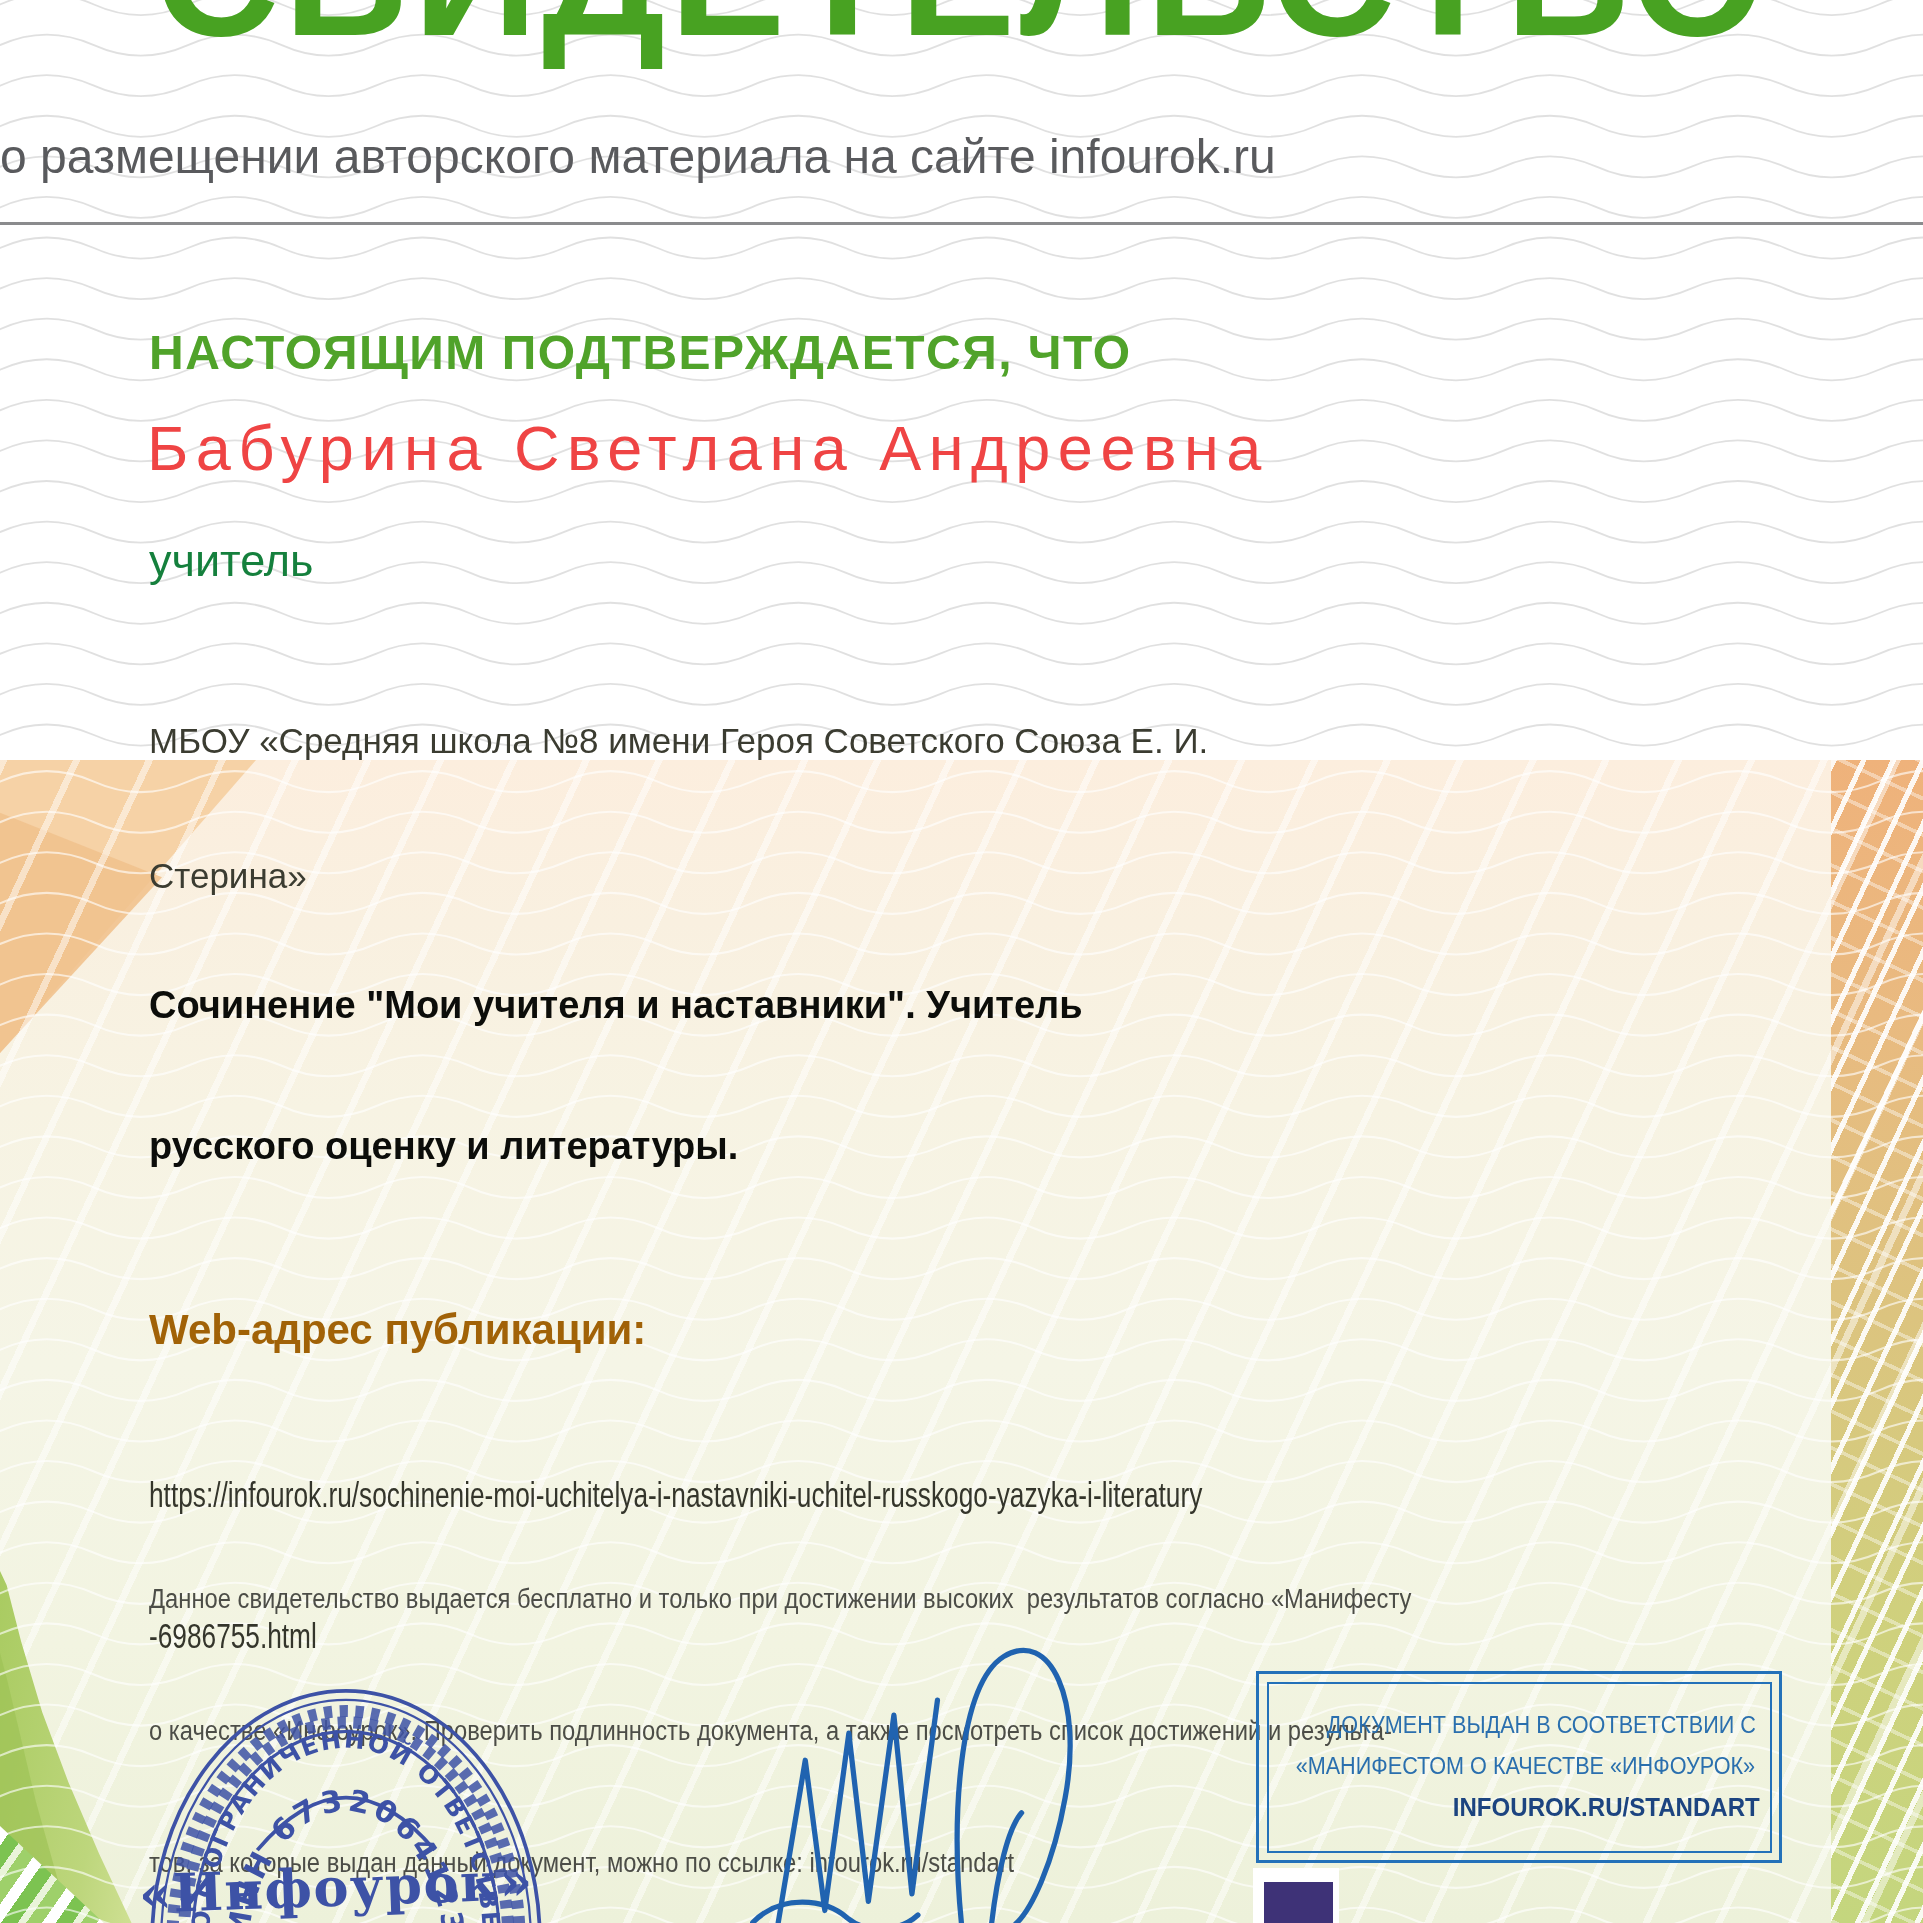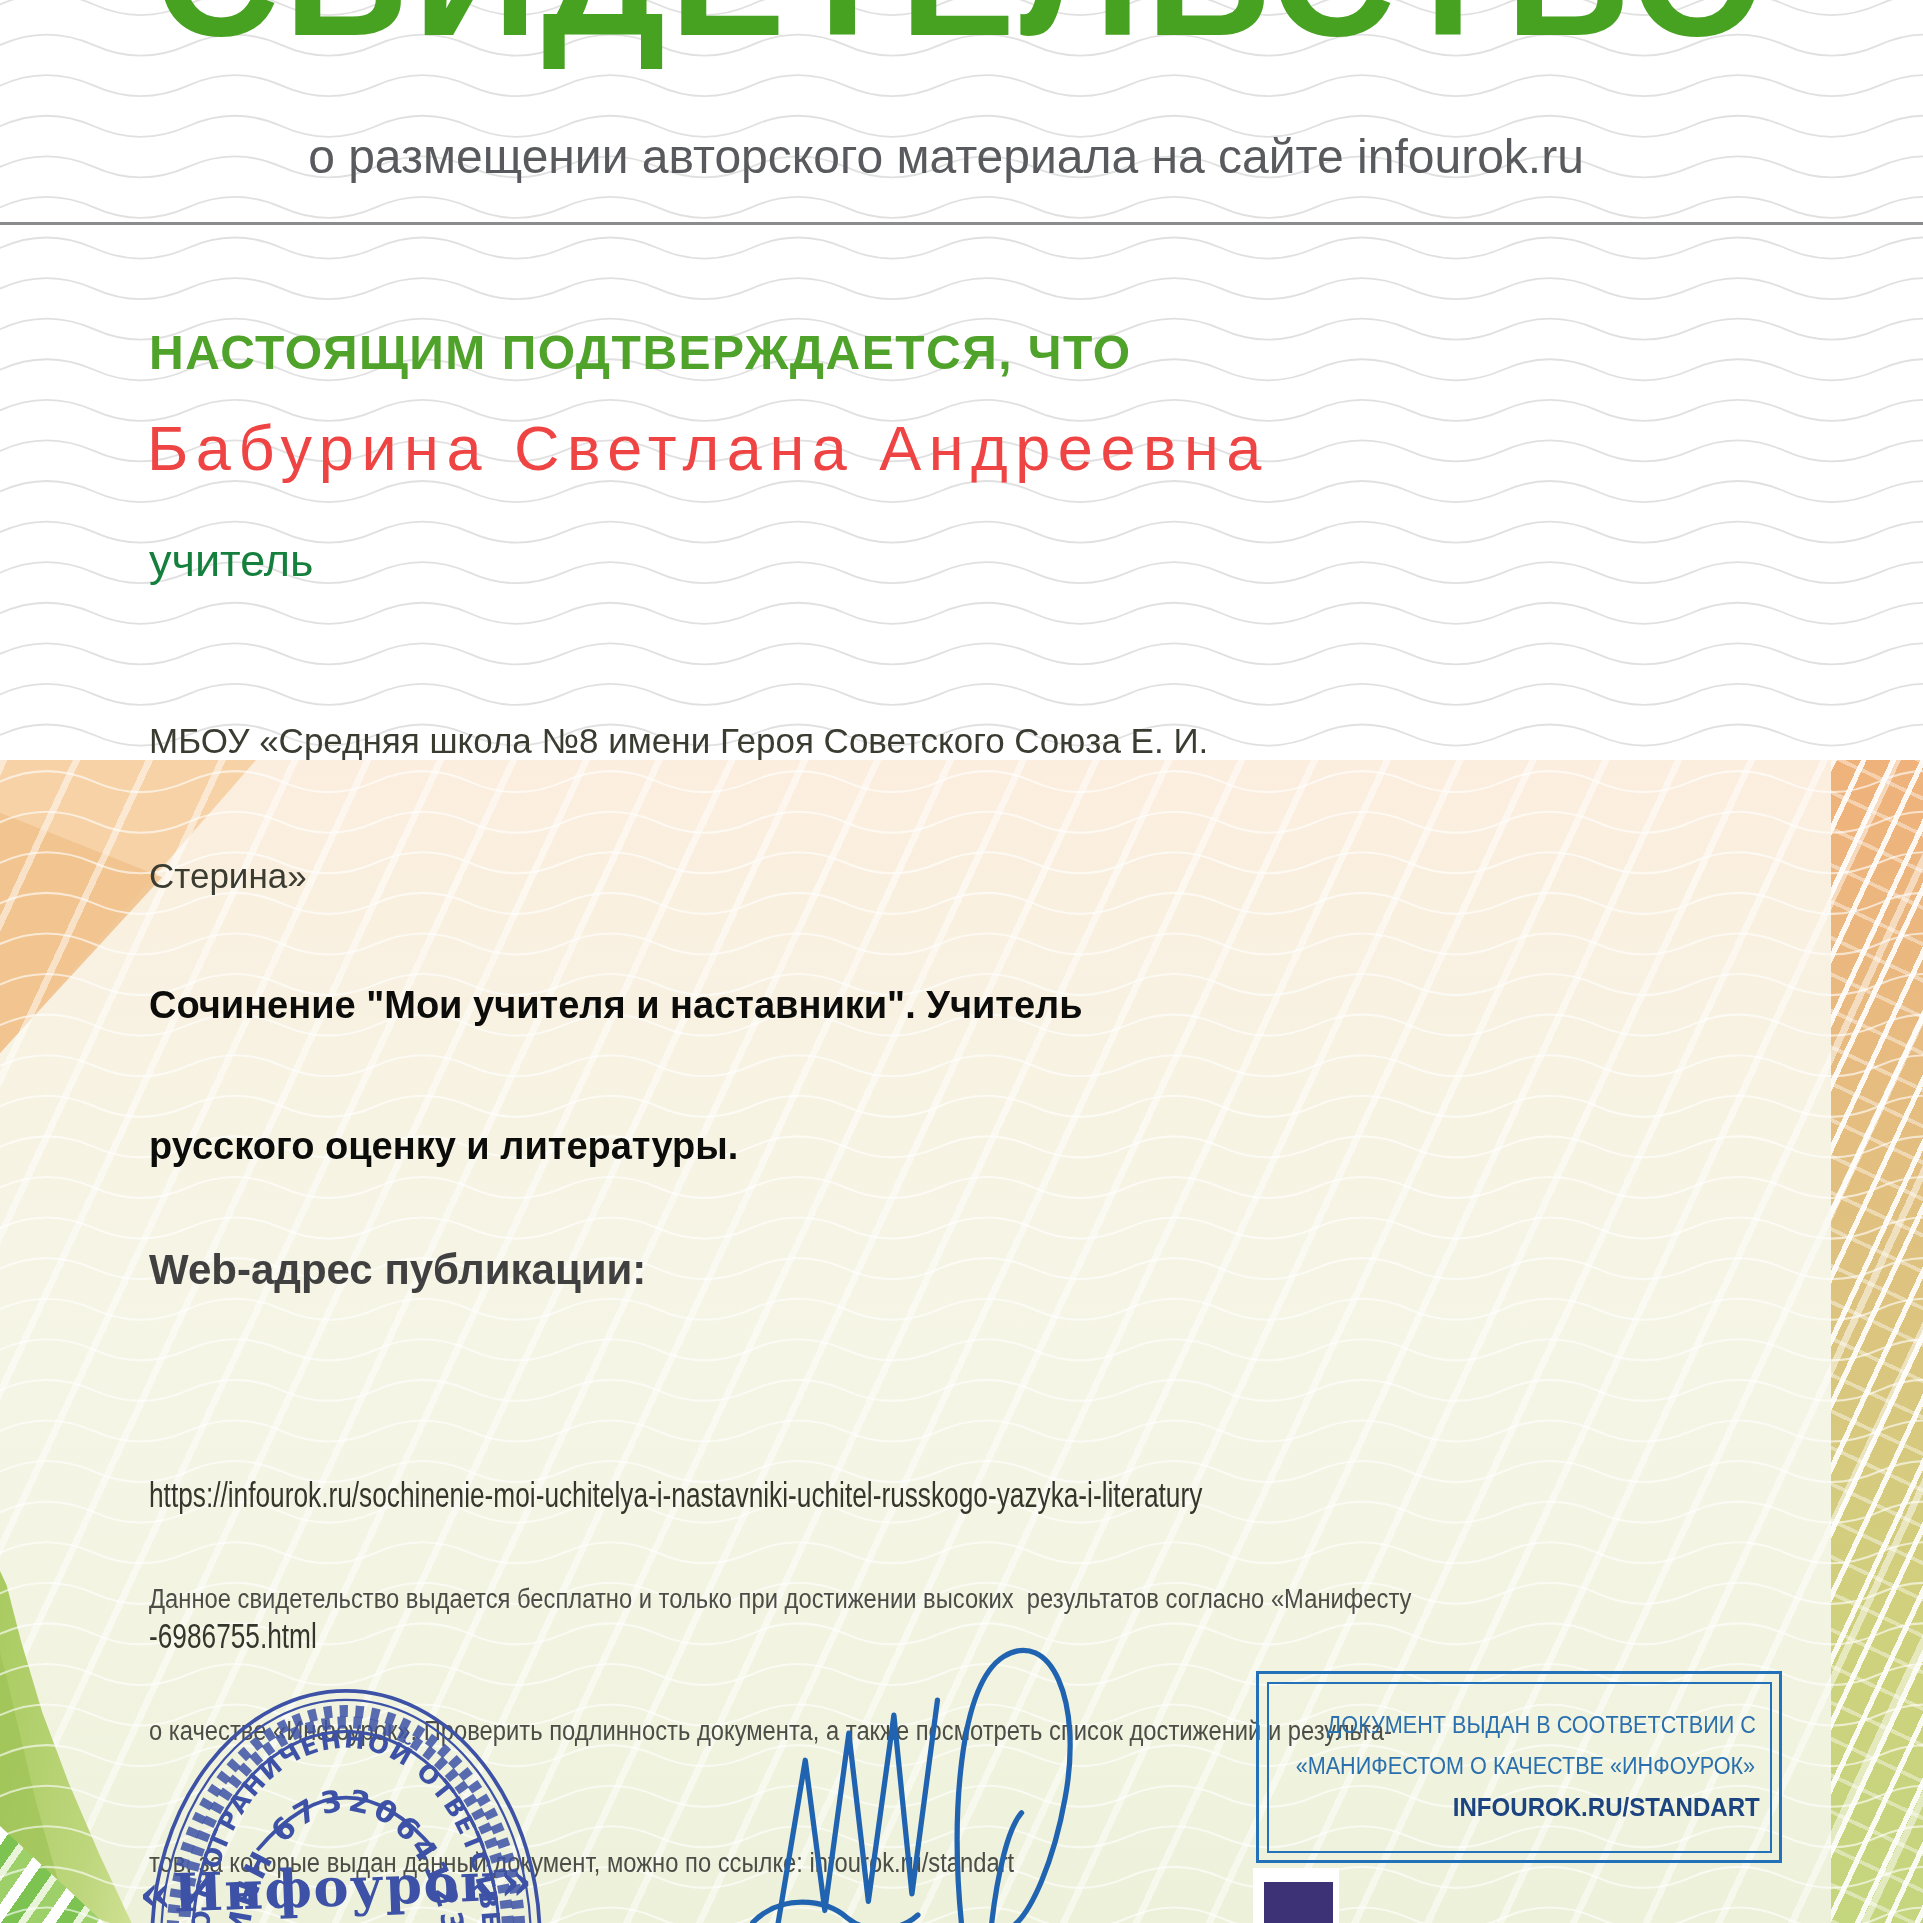--- a/index.html
+++ b/index.html
@@ -30,31 +30,31 @@
   #corner-stripes{left:0;top:1826px;width:105px;height:98px;
     background:repeating-linear-gradient(125deg,#ffffff 0 11.3px,#7cc351 11.3px 25px,#eaf4da 25px 32px,#9ed06a 32px 45px);
     clip-path:polygon(0 0,100% 100%,0 100%)}
   #waves{left:0;top:0;width:1924px;height:1924px}
   #waves-gray path{fill:none;stroke:#cdcdcd;stroke-width:2.4;stroke-opacity:.62}
   #waves-white path{fill:none;stroke:#ffffff;stroke-width:2.8;stroke-opacity:.62}
 
   
   #big-title{left:0;top:-111px;width:1924px;text-align:center;font-size:173px;line-height:173px;
     font-weight:800;letter-spacing:4.5px;color:#48a222}
-  #subtitle{left:0;top:129px;width:1892px;text-align:center;font-size:48px;color:#595a5d}
+  #subtitle{left:0;top:129px;width:1892px;text-align:left;font-size:48px;color:#595a5d}
   #rule{left:0;top:222px;width:1924px;height:3px;background:#8a8b8d}
 
   
   #confirm-heading{left:149px;top:325px;font-size:48px;font-weight:800;letter-spacing:1.5px;color:#50a32a}
   #recipient-name{left:147px;top:412px;font-size:63px;letter-spacing:7.5px;color:#ef4444}
   #recipient-role{left:149px;top:535px;font-size:45px;color:#15803d}
   #school{left:149px;top:628px;font-size:35px;line-height:45px;color:#3b3c31}
   #body-par{left:149px;top:720px;font-size:38px;line-height:54px;color:#55565b}
   #work-title{left:149px;top:888px;font-size:38px;line-height:47px;font-weight:700;color:#0c0d0a}
-  #web-label{left:149px;top:1246px;font-size:42px;font-weight:700;color:#404040}
+  #web-label{left:149px;top:1306px;font-size:42px;font-weight:700;color:#a16207}
   #url{left:149px;top:1377px;font-size:35px;line-height:47px;color:#34352b;
        transform:scaleX(.75);transform-origin:left top}
   #disclaimer{left:149px;top:1489px;font-size:27px;line-height:44px;color:#4c4d47;
        transform:scaleX(.88);transform-origin:left top}
 
   
   #stamp-svg{left:98px;top:1653px}
   #signature-svg{left:736px;top:1571px}
   #standart-box{left:1256px;top:1671px;width:526px;height:192px;border:3.8px solid #2371b9;
     box-sizing:border-box;background:rgba(255,255,255,0)}

